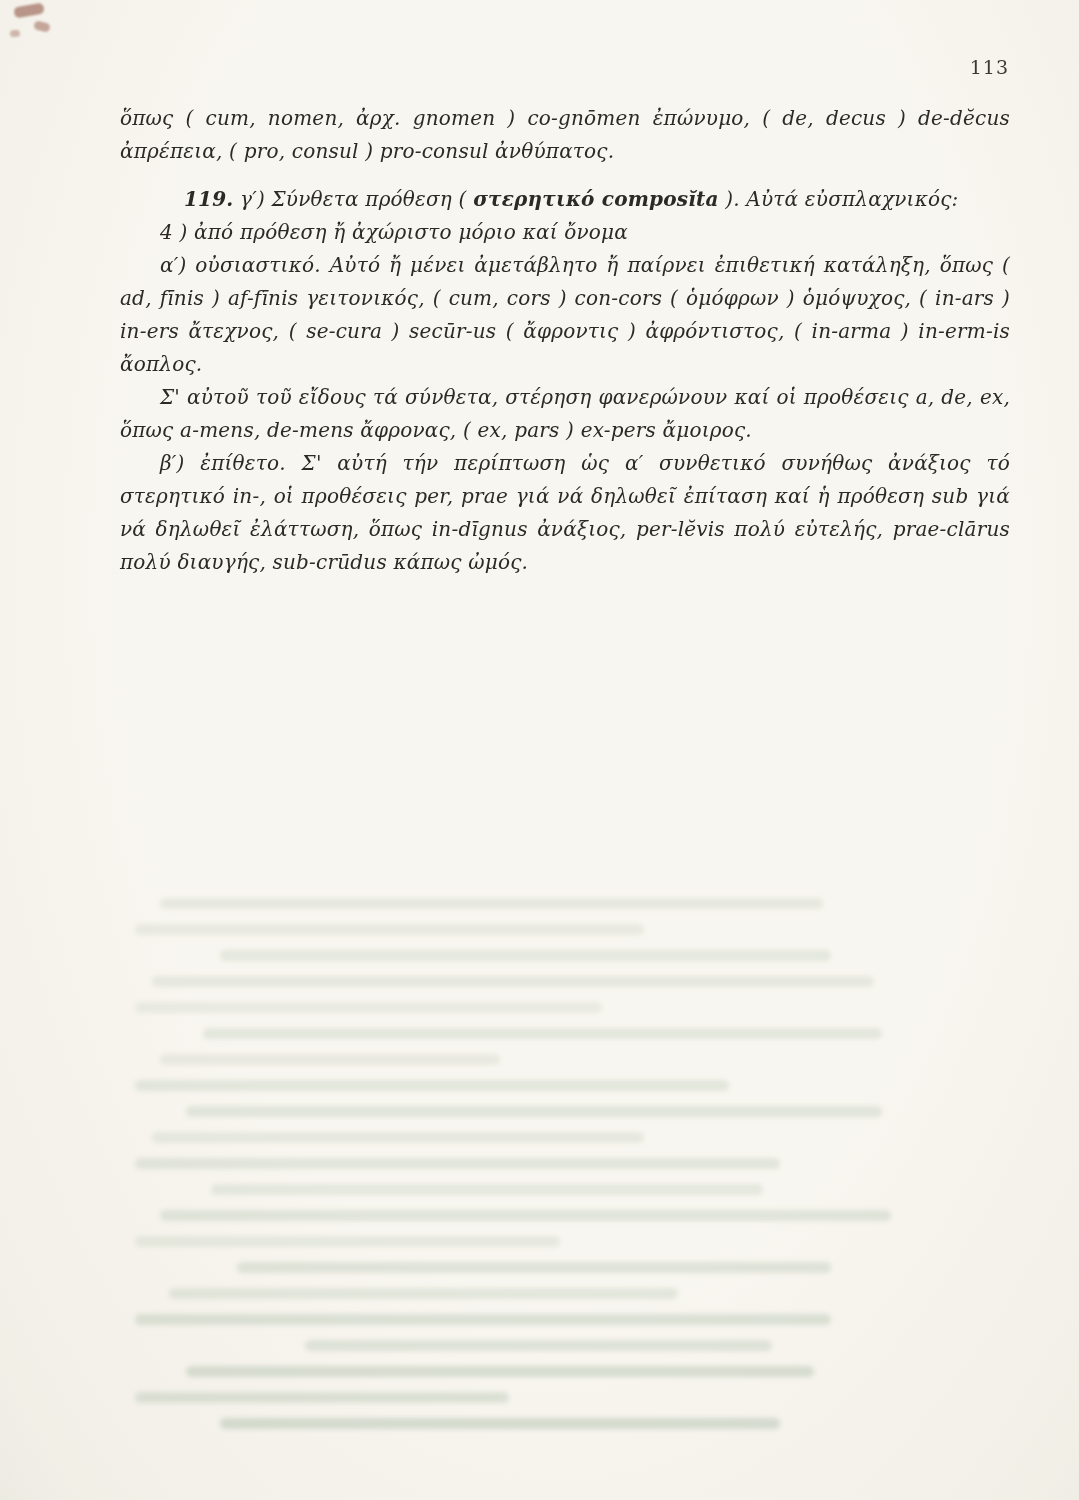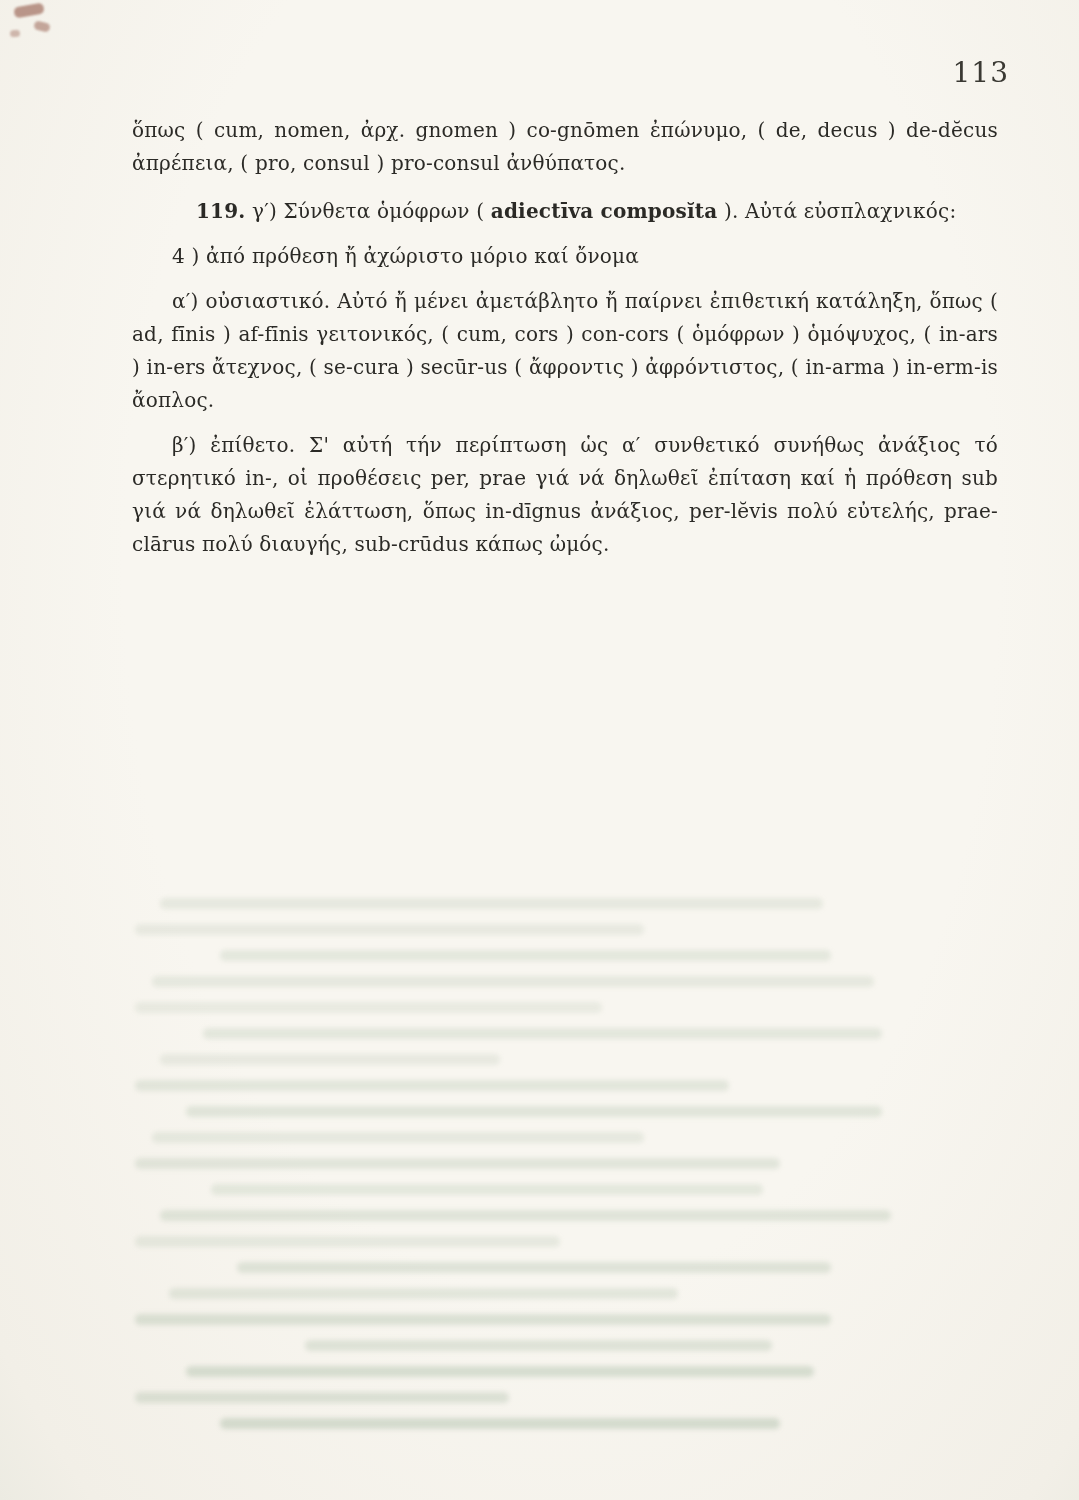--- a/index.html
+++ b/index.html
@@ -17,35 +17,35 @@
   }
   .page {
     position: absolute;
     inset: 0;
     background: radial-gradient(ellipse at 52% 38%, #f8f6f0 55%, #f2efe7 92%, #ecebe2 100%);
   }
   .page-number {
     position: absolute;
     top: 56px;
     right: 70px;
-    font-size: 28px;
+    font-size: 19px;
     letter-spacing: 1px;
     color: #3a3933;
   }
   .text-block {
     position: absolute;
     top: 102px;
     left: 120px;
     width: 890px;
     font-size: 20px;
     line-height: 33px;
     text-align: justify;
     letter-spacing: 0.2px;
   }
-  .para { margin: 12px; }
+  .para { margin: 0; font-style: italic; }
   .para.indent { text-indent: 40px; }
   .para.indent-wide { text-indent: 64px; margin-top: 15px; }
   .para b, .para strong { font-weight: bold; }
 
   
   .bleed {
     position: absolute;
     top: 898px;
     left: 135px;
     right: 95px;
@@ -78,27 +78,28 @@
   <div class="smudge s1"></div>
   <div class="smudge s2"></div>
   <div class="smudge s3"></div>
 
   <div class="page-number">113</div>
 
   <div class="text-block">
 
     <p class="para">ὅπως ( cum, nomen, ἀρχ. gnomen ) co-gnōmen ἐπώνυμο, ( de, decus ) de-dĕcus ἀπρέπεια, ( pro, consul ) pro-consul ἀνθύπατος.</p>
 
-    <p class="para indent-wide"><strong>119.</strong><span> γ′) Σύνθετα ὁμόφρων ( </span><strong>adiectīva composĭta</strong><span> ). Αὐτά εὐσπλαχνικός:</span></p>
+    <p class="para indent-wide"><strong>119.</strong><span> γ′) Σύνθετα πρόθεση ( </span><strong>στερητικό composĭta</strong><span> ). Αὐτά εὐσπλαχνικός:</span></p>
 
 
     <p class="para indent">4 ) ἀπό πρόθεση ἤ ἀχώριστο μόριο καί ὄνομα</p>
 
     <p class="para indent">α′) οὐσιαστικό. Αὐτό ἤ μένει ἀμετάβλητο ἤ παίρνει ἐπιθετική κατάληξη, ὅπως ( ad, fīnis ) af-fīnis γειτονικός, ( cum, cors ) con-cors ( ὁμόφρων ) ὁμόψυχος, ( in-ars ) in-ers ἄτεχνος, ( se-cura ) secūr-us ( ἄφροντις ) ἀφρόντιστος, ( in-arma ) in-erm-is ἄοπλος.</p>
 
+    <p class="para indent">Σ' αὐτοῦ τοῦ εἴδους τά σύνθετα, στέρηση φανερώνουν καί οἱ προθέσεις a, de, ex, ὅπως a-mens, de-mens ἄφρονας, ( ex, pars ) ex-pers ἄμοιρος.</p>
 
     <p class="para indent">β′) ἐπίθετο. Σ' αὐτή τήν περίπτωση ὡς α′ συνθετικό συνήθως ἀνάξιος τό στερητικό in-, οἱ προθέσεις per, prae γιά νά δηλωθεῖ ἐπίταση καί ἡ πρόθεση sub γιά νά δηλωθεῖ ἐλάττωση, ὅπως in-dīgnus ἀνάξιος, per-lĕvis πολύ εὐτελής, prae-clārus πολύ διαυγής, sub-crūdus κάπως ὠμός.</p>
 
   </div>
 
   <div class="bleed">
     <div class="bleed-line" style="margin-left:3%;  width:78%; opacity:.20;"></div>
     <div class="bleed-line" style="margin-left:0%;  width:60%; opacity:.18;"></div>
     <div class="bleed-line" style="margin-left:10%; width:72%; opacity:.22;"></div>
     <div class="bleed-line" style="margin-left:2%;  width:85%; opacity:.20;"></div>

